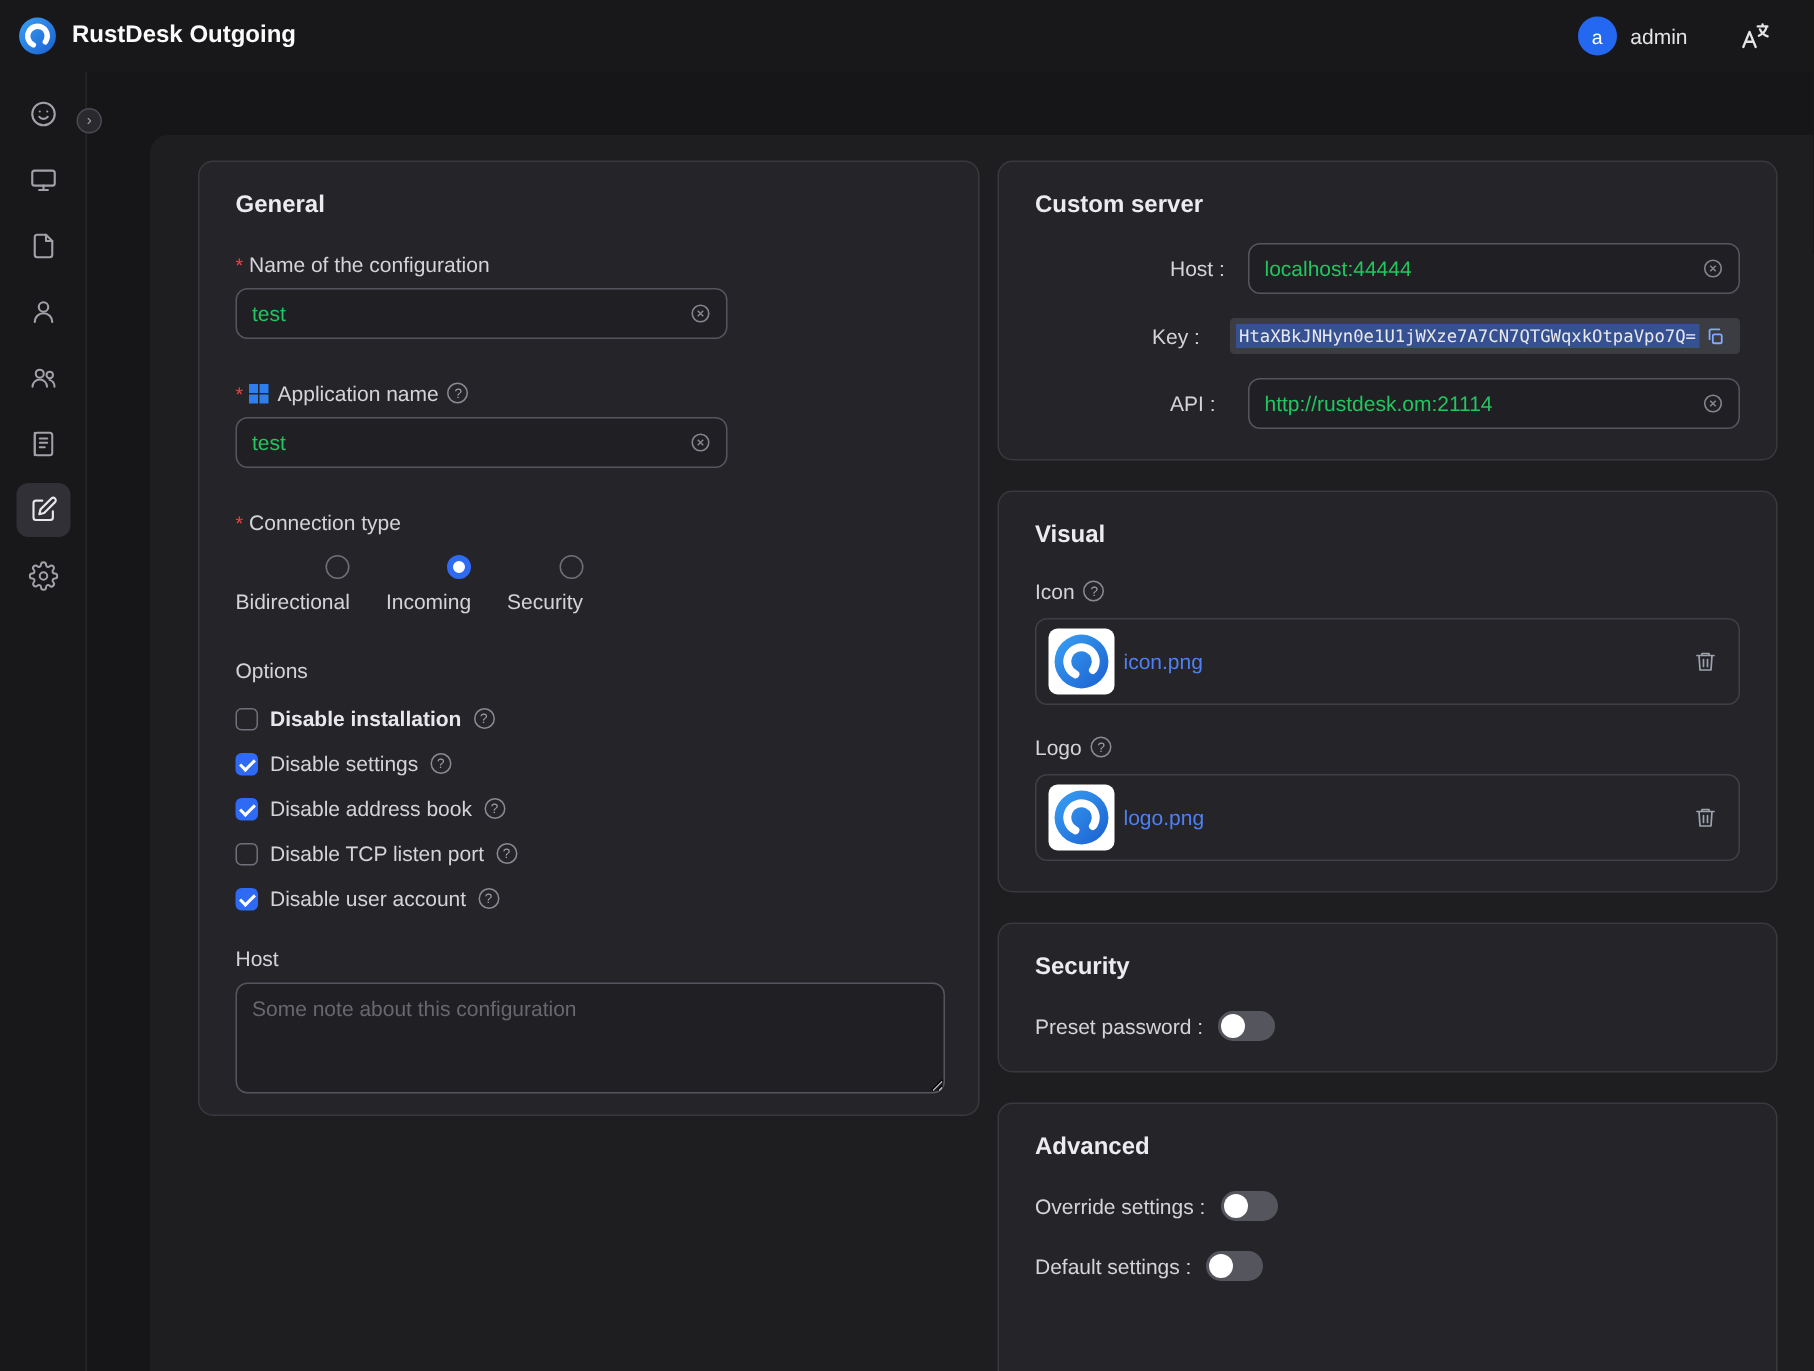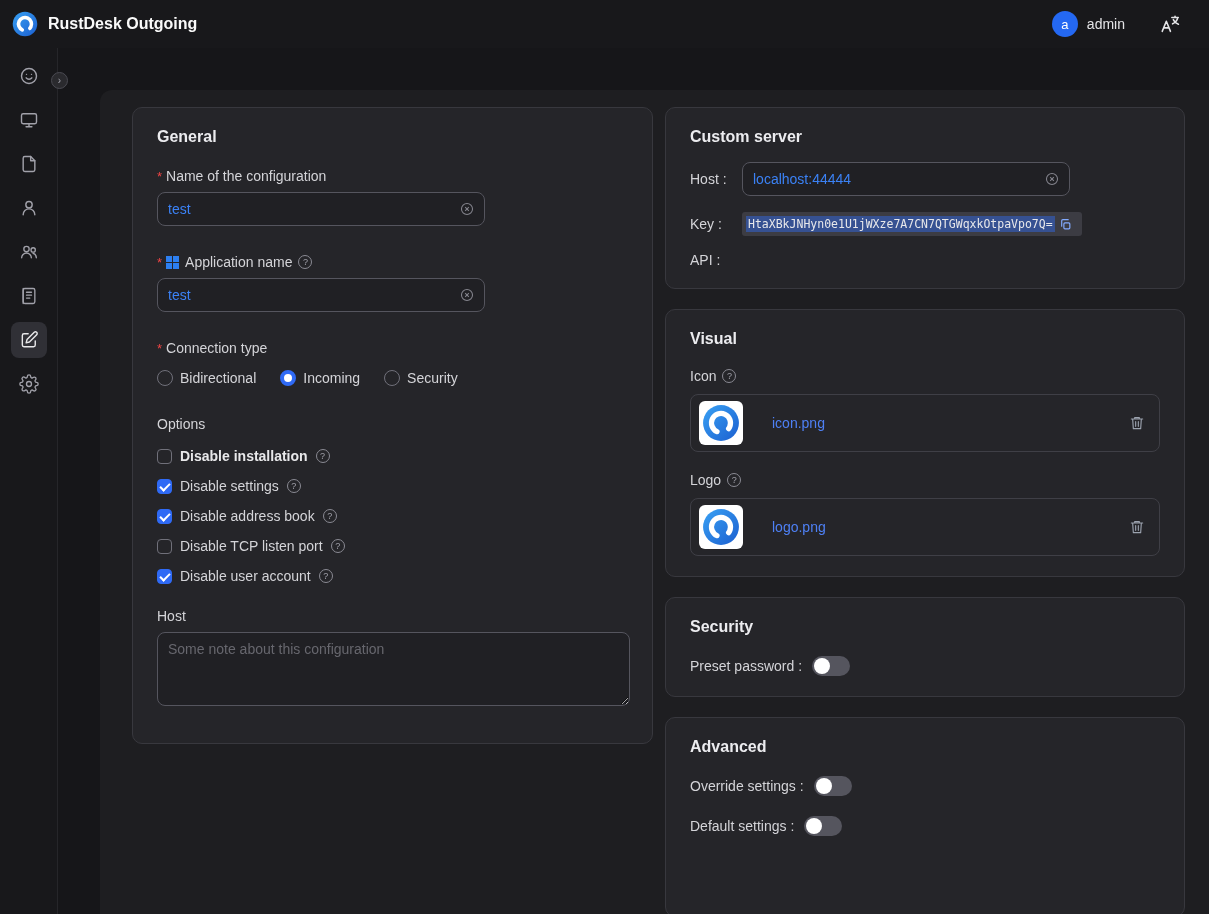--- a/index.html
+++ b/index.html
@@ -39,68 +39,68 @@
 
   .card { background:#252529; border:1px solid #38383e; border-radius:10px; padding:20px 24px; }
   .card-title { font-size:16px; font-weight:600; color:#ececef; }
 
   
   .card-general { height:637px; }
   .field-label { font-size:14px; color:#d4d4d8; display:flex; align-items:center; gap:6px; }
   .star { color:#ef4444; font-size:13px; margin-right:-2px; }
   .inputbox { margin-top:8px; width:328px; height:34px; background:#202024; border:1px solid #55555e;
     border-radius:8px; display:flex; align-items:center; padding:0 10px; }
-  .inputbox input { flex:1; background:transparent; border:none; outline:none; color:#3b82f6;
+  .inputbox input { flex:1; background:transparent; border:none; outline:none; color:#22c55e;
     font-size:14px; font-family:inherit; min-width:0; }
   .clear-icon { flex:none; display:flex; cursor:pointer; }
   .mt22 { margin-top:22px; } .mt28 { margin-top:28px; } .mt30 { margin-top:30px; }
   .mt24 { margin-top:24px; }
 
   .win-icon { display:inline-grid; grid-template-columns:6px 6px; grid-gap:1px; }
   .win-icon i { width:6px; height:6px; background:#2d7ff0; display:block; }
   .help { width:14px; height:14px; border:1px solid #8a8a93; border-radius:50%; color:#a1a1aa;
     font-size:9px; display:inline-flex; align-items:center; justify-content:center; flex:none; cursor:pointer; }
 
   .radio-row { display:flex; gap:24px; margin-top:14px; }
-  .radio-item { display:flex; align-items:flex-end; gap:7px; font-size:14px; color:#d4d4d8; cursor:pointer; }
+  .radio-item { display:flex; align-items:flex-end; gap:7px; font-size:14px; color:#d4d4d8; cursor:pointer;flex-direction:column; }
   .radio { width:16px; height:16px; border-radius:50%; border:1.5px solid #70707a; background:transparent; flex:none; }
   .radio.sel { border:4.5px solid #2f6af5; background:#fff; }
 
   .opts { margin-top:16px; display:flex; flex-direction:column; gap:14px; }
   .opt-row { display:flex; align-items:center; gap:8px; cursor:pointer; }
   .opt-label { font-size:14px; color:#d4d4d8; }
   .opt-label.bold { font-weight:700; color:#e8e8ea; }
   .cb { position:relative; width:15px; height:15px; border:1.5px solid #70707a; border-radius:4px;
     background:transparent; flex:none; }
   .cb.checked { background:#2f6af5; border-color:#2f6af5; }
   .cb.checked::after { content:""; position:absolute; left:4px; top:1px; width:4px; height:8px;
     border:solid #fff; border-width:0 2px 2px 0; transform:rotate(45deg); }
 
   .note-area { margin-top:8px; width:473px; height:74px; background:#202024; border:1px solid #55555e;
     border-radius:8px; color:#e4e4e7; font-size:14px; font-family:inherit; padding:8px 10px; resize:vertical; outline:none; }
   .note-area::placeholder { color:#67676e; }
 
   
-  .srv-row { display:flex; align-items:center; margin-top:16px; }
+  .srv-row { display:flex; align-items:center; margin-top:16px;justify-content:flex-end; }
   .srv-row:first-of-type { margin-top:18px; }
   .srv-label { width:52px; font-size:14px; color:#d4d4d8; flex:none; }
   .srv-input { margin-top:0; }
   .key-chip { width:340px; height:24px; background:#3c3c43; border-radius:3px; display:flex;
     align-items:center; padding:0 4px; gap:4px; }
   .key-text { font-family:"DejaVu Sans Mono",monospace; font-size:11.5px; color:#e8e8ea;
     background:rgba(47,106,245,0.45); padding:1px 2px; white-space:nowrap; overflow:hidden; }
   .copy-icon { flex:none; display:flex; cursor:pointer; }
 
   
   .vis-label { margin-top:20px; font-size:14px; color:#d4d4d8; display:flex; align-items:center; gap:6px; }
   .file-box { margin-top:10px; border:1px solid #3f3f46; border-radius:8px; height:58px;
     display:flex; align-items:center; padding:0 14px 0 8px; }
   .thumb { width:44px; height:44px; border-radius:6px; background:#fff; display:flex;
     align-items:center; justify-content:center; flex:none; }
-  .file-link { color:#4e80f5; font-size:14px; margin-left:29px; flex:1; cursor:pointer; }
+  .file-link { color:#4e80f5; font-size:14px; margin-left:6px; flex:1; cursor:pointer; }
   .trash { flex:none; display:flex; cursor:pointer; }
 
   
   .tog-row { display:flex; align-items:center; margin-top:20px; gap:10px; }
   .tog-label { font-size:14px; color:#d4d4d8; }
   .switch { width:38px; height:20px; border-radius:10px; background:#55555e; position:relative;
     flex:none; cursor:pointer; }
   .switch::after { content:""; position:absolute; left:2px; top:2px; width:16px; height:16px;
     border-radius:50%; background:#fff; }
   .card-advanced { height:200px; }
@@ -312,20 +312,29 @@
                   <span class="copy-icon">
                     <svg width="13" height="13" viewBox="0 0 24 24" fill="none" stroke="#82aaff" stroke-width="2.2" stroke-linecap="round" stroke-linejoin="round">
                       <rect x="9" y="9" width="11" height="11" rx="2"></rect>
                         <path d="M5 15V5a2 2 0 0 1 2-2h10"></path>
                     </svg>
                   </span>
                 </div>
               </div>
               <div class="srv-row">
                 <div class="srv-label">API :</div>
+                <div class="inputbox srv-input">
+                  <input type="text" value="http://rustdesk.om:21114" style="">
+                  <span class="clear-icon">
+                    <svg width="14" height="14" viewBox="0 0 16 16" fill="none" stroke="#85858e" stroke-width="1.2">
+                        <circle cx="8" cy="8" r="6.3"></circle>
+                        <path d="M5.9 5.9l4.2 4.2M10.1 5.9l-4.2 4.2"></path>
+                      </svg>
+                  </span>
+                </div>
               </div>
             </div>
 
             <div class="card">
               <div class="card-title">Visual</div>
 
               <div class="vis-label">
                 <span>Icon</span>
                 <span class="help">?</span>
               </div>

